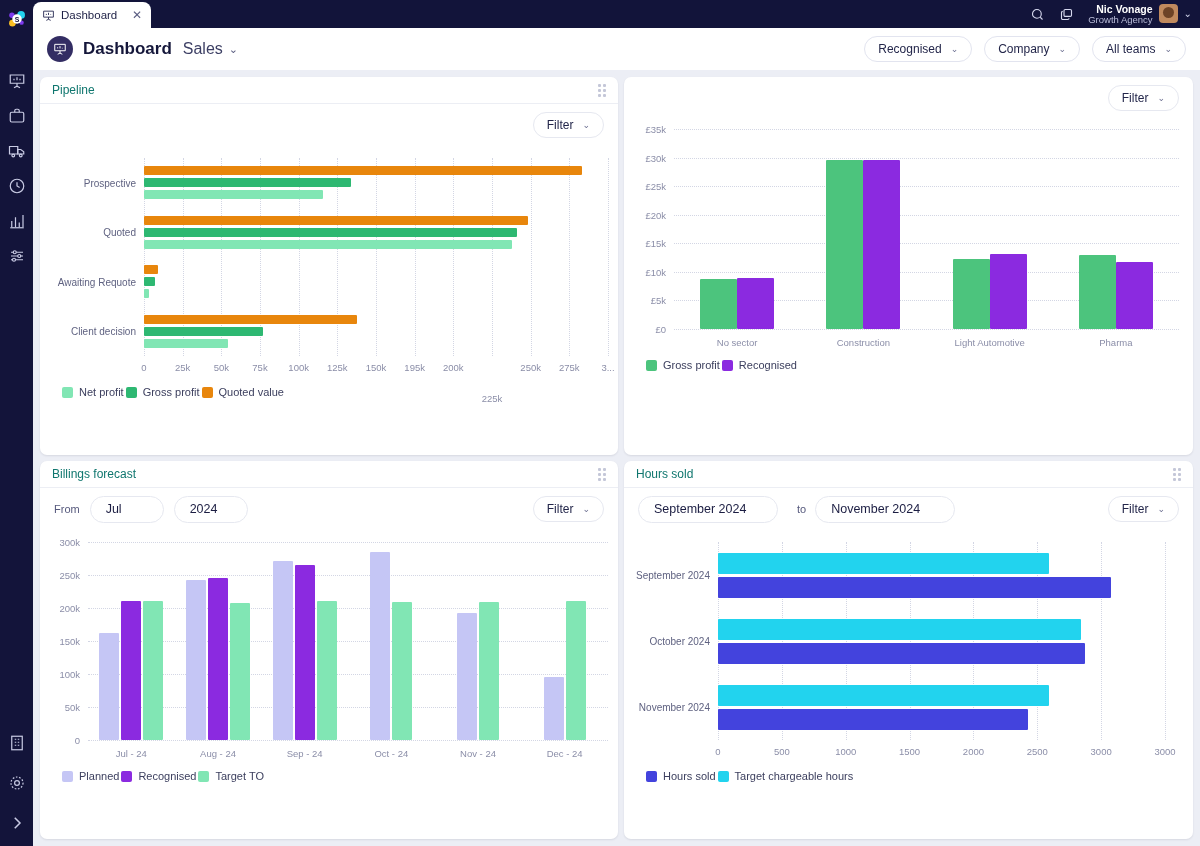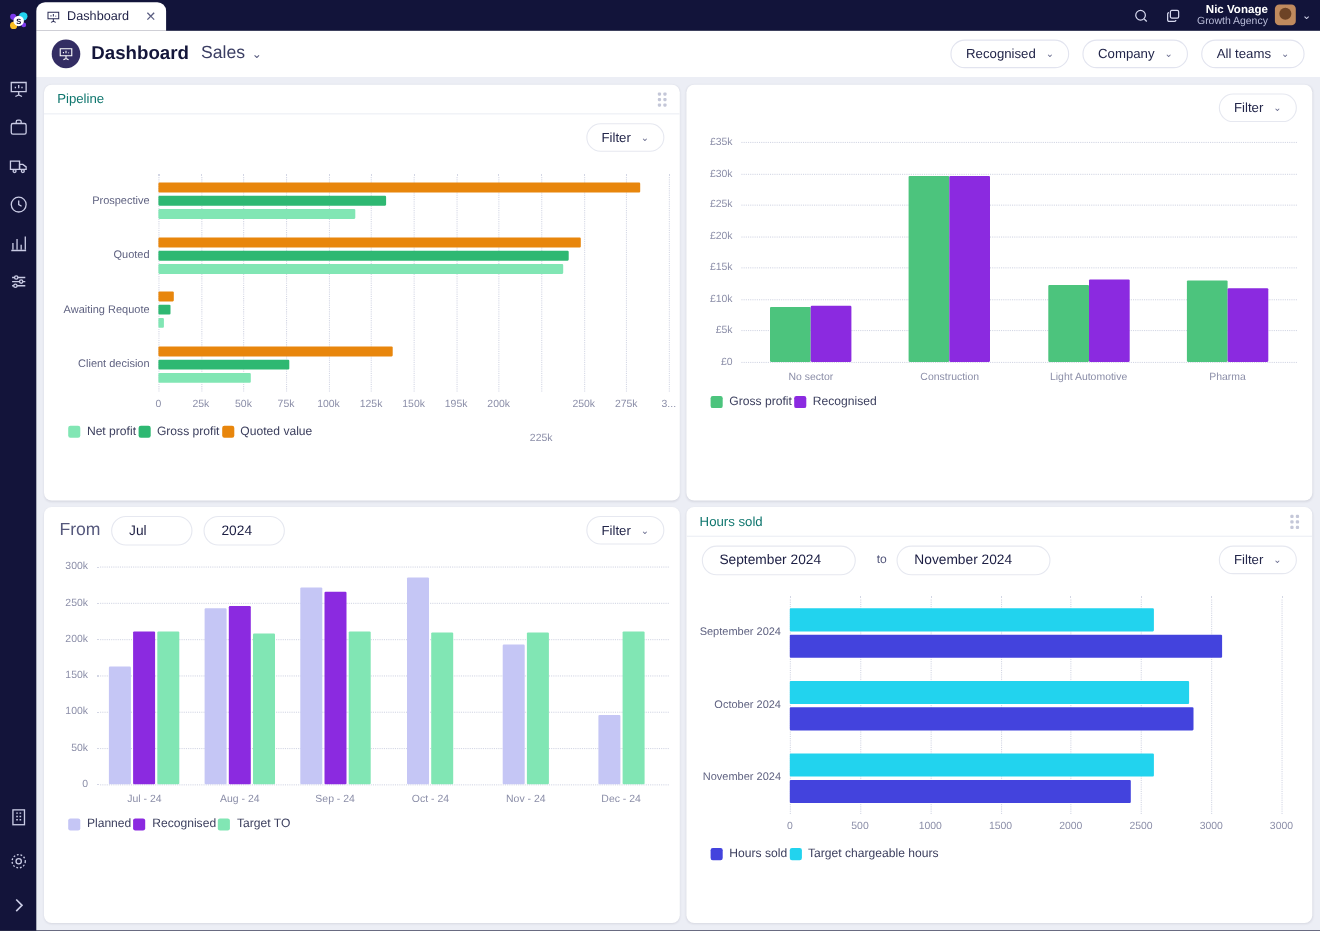--- a/index.html
+++ b/index.html
@@ -102,21 +102,21 @@
           grid-template-rows: repeat(3, 3px); gap: 2px; }
   .grip i { width: 3px; height: 3px; background: #c4c7d8; border-radius: 1px; display: block; }
 
   .p-toolbar { height: 42px; display: flex; align-items: center; padding: 0 14px; }
   .filter-btn {
     margin-left: auto; height: 26px; border: 1px solid #e6e8f0; border-radius: 14px;
     background: #fff; display: flex; align-items: center; gap: 9px; padding: 0 13px;
     font-size: 12px; color: #23264a;
   }
   .filter-btn .cv { font-size: 9px; color: #6b6e90; }
-  .from-label { font-size: 16px; color: #55587c; margin-right: 10px; }
+  .from-label { font-size: 11px; color: #55587c; margin-right: 10px; }
   .to-label { font-size: 11px; color: #55587c; margin: 0 9px; }
   .field {
     height: 27px; min-width: 74px; border: 1px solid #e6e8f0; border-radius: 14px;
     background: #fff; display: flex; align-items: center; padding: 0 15px;
     font-size: 12.5px; color: #1b1d42; margin-right: 10px;
   }
   .field.wide { min-width: 140px; }
 
   .plot { position: relative; }
   .legend { display: flex; align-items: center; gap: 2px; padding-left: 22px; }
@@ -397,20 +397,31 @@
           <span>Gross profit</span>
         </div>
         <div class="lg">
           <span class="sw" style="background: rgb(139, 42, 224);"></span>
           <span>Recognised</span>
         </div>
       </div>
   </div>
 
   <div class="panel p-bl">
+    <div class="p-head">
+      <span class="p-title">Billings forecast</span>
+      <span class="grip">
+          <i></i>
+          <i></i>
+          <i></i>
+          <i></i>
+          <i></i>
+          <i></i>
+        </span>
+    </div>
     <div class="p-toolbar">
       <span class="from-label">From</span>
       <div class="field">Jul</div>
       <div class="field">2024</div>
       <div class="filter-btn">
         <span>Filter</span>
         <span class="cv">⌄</span>
       </div>
     </div>
     <div class="plot" id="plot-billings" style="height:240px;">

